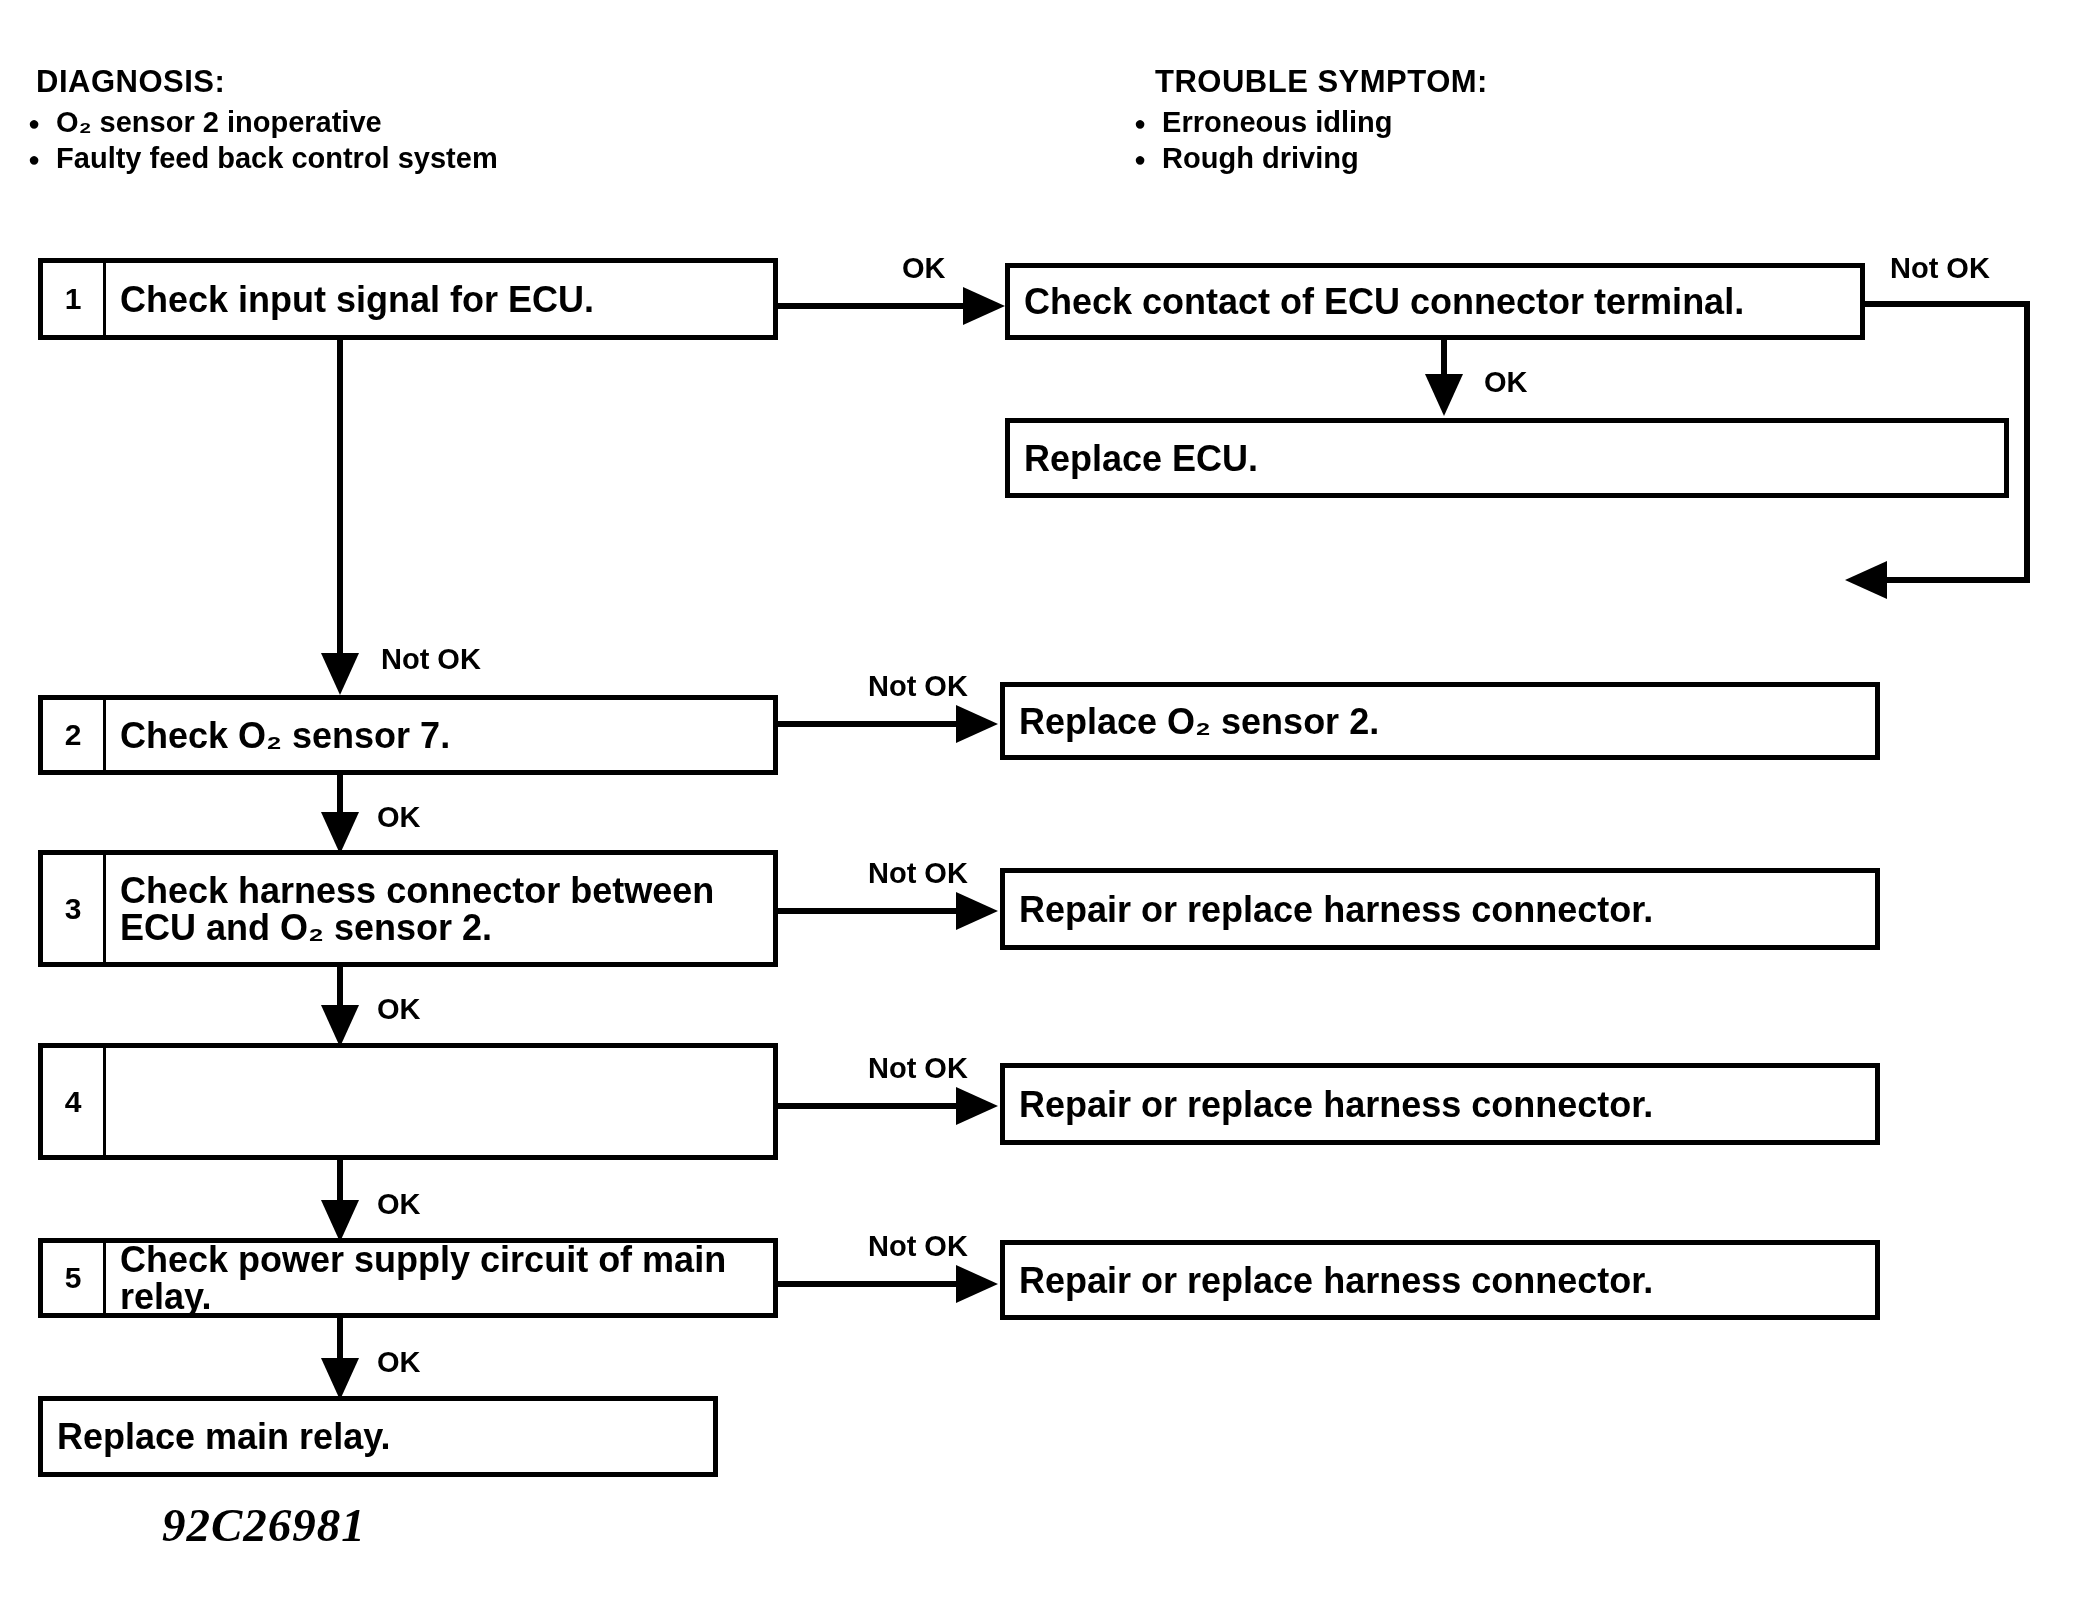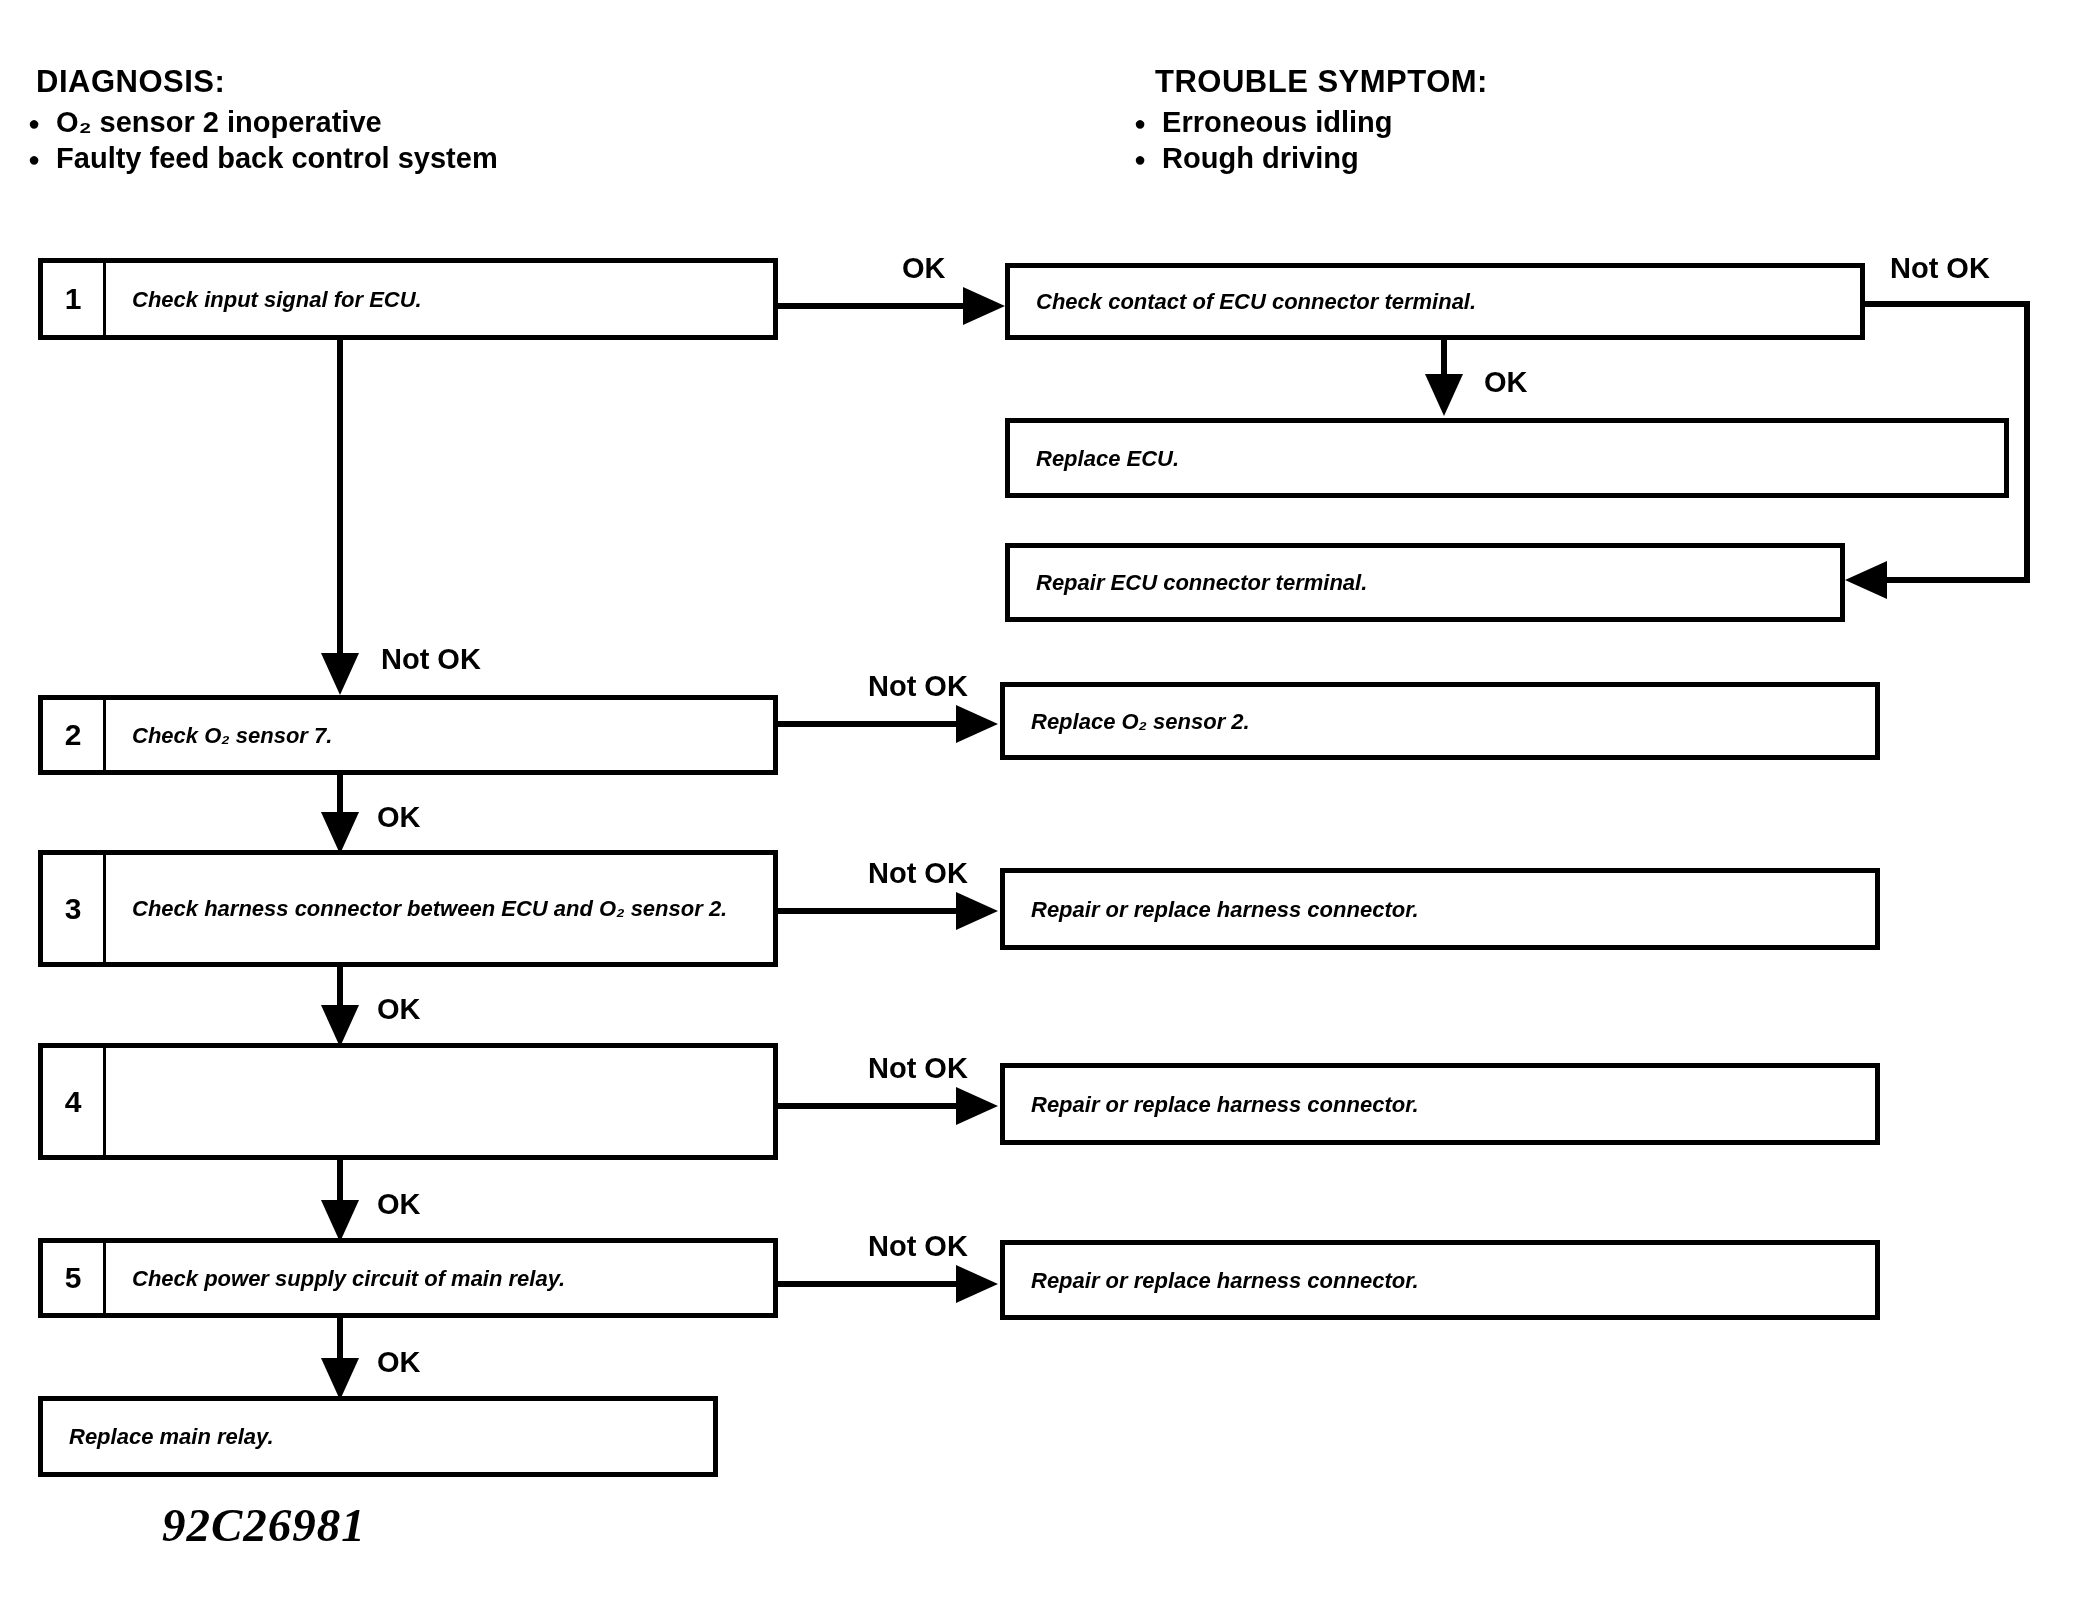--- a/index.html
+++ b/index.html
@@ -17,22 +17,22 @@
   .box{
     position:absolute;border:5px solid #000;background:#fff;
     display:flex;align-items:center;box-sizing:border-box;
   }
   .numcell{
     width:60px;align-self:stretch;border-right:3px solid #000;
     display:flex;align-items:center;justify-content:center;
     font-size:30px;font-weight:bold;flex:0 0 60px;
   }
   .boxtext{
-    font-size:22px;font-weight:bold;line-height:37px;
-    padding-left:26px;max-width:620px;font-style:italic;
+    font-size:36px;font-weight:bold;line-height:37px;
+    padding-left:14px;max-width:620px;
   }
   .boxtext.wide{max-width:780px;}
   
   .vline{position:absolute;width:6px;background:#000;}
   .hline{position:absolute;height:6px;background:#000;}
   .ah-down{position:absolute;width:0;height:0;
     border-left:19px solid transparent;border-right:19px solid transparent;
     border-top:42px solid #000;}
   .ah-right{position:absolute;width:0;height:0;
     border-top:19px solid transparent;border-bottom:19px solid transparent;
@@ -102,23 +102,20 @@
   </div>
 
   <div class="box" style="left:1005px;top:263px;width:860px;height:77px;">
     <div class="boxtext wide">Check contact of ECU connector terminal.</div>
   </div>
 
   <div class="box" style="left:1005px;top:418px;width:1004px;height:80px;">
     <div class="boxtext wide">Replace ECU.</div>
   </div>
 
-  <div class="box" style="left:1005px;top:543px;width:840px;height:79px;">
-    <div class="boxtext wide">Repair ECU connector terminal.</div>
-  </div>
 
   <div class="box" style="left:1000px;top:682px;width:880px;height:78px;text-align:center;">
     <div class="boxtext wide">Replace O₂ sensor 2.</div>
   </div>
 
   <div class="box" style="left:1000px;top:868px;width:880px;height:82px;">
     <div class="boxtext wide">Repair or replace harness connector.</div>
   </div>
 
   <div class="box" style="left:1000px;top:1063px;width:880px;height:82px;">

